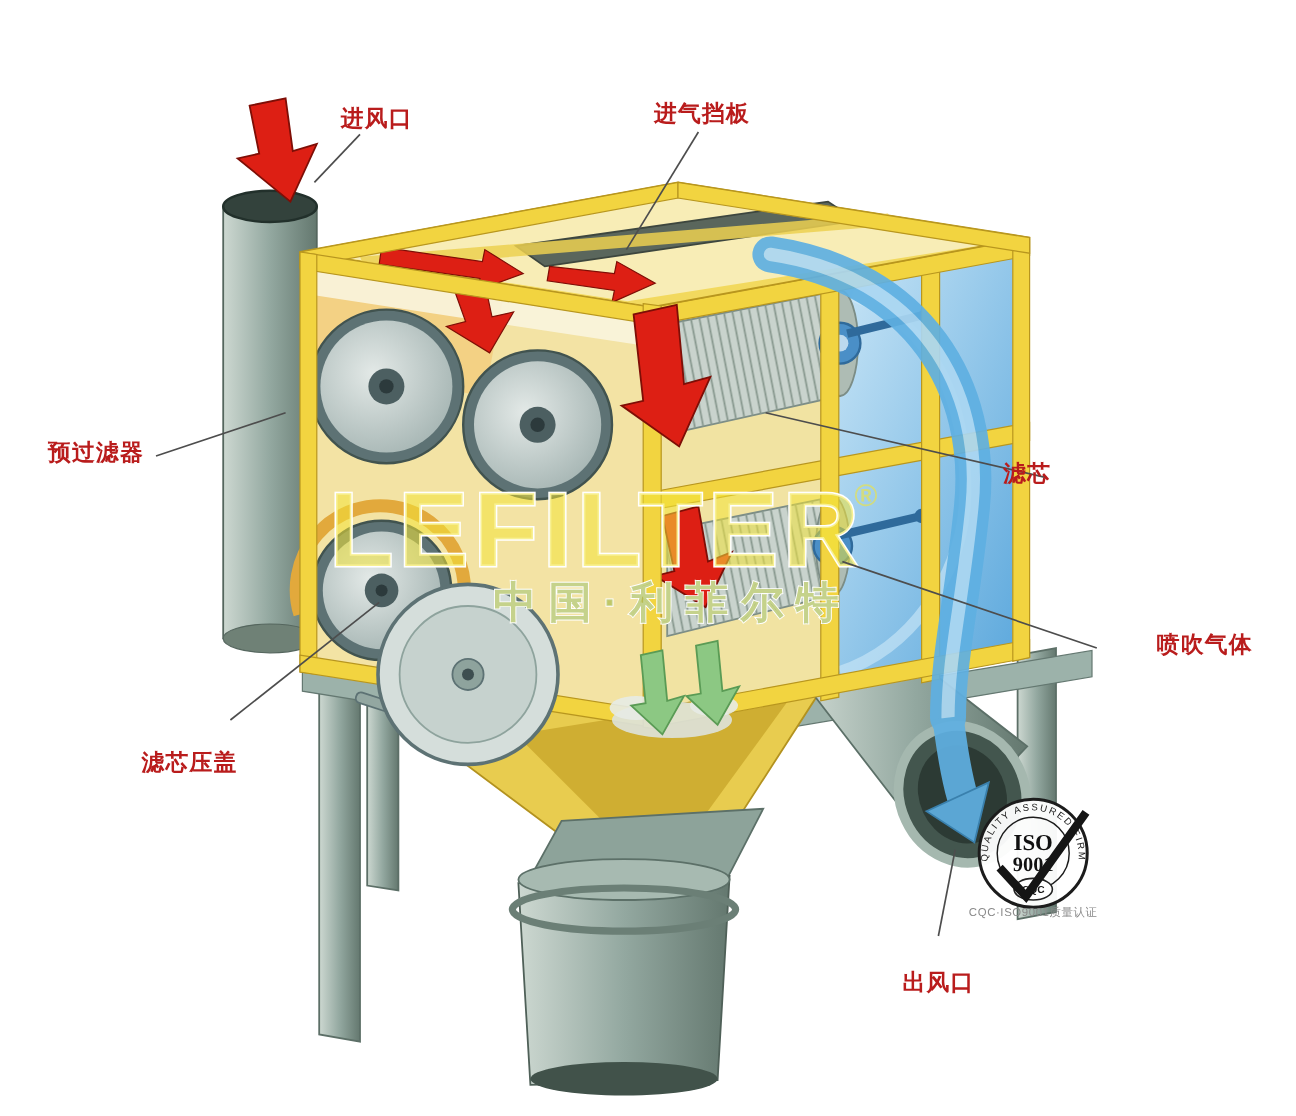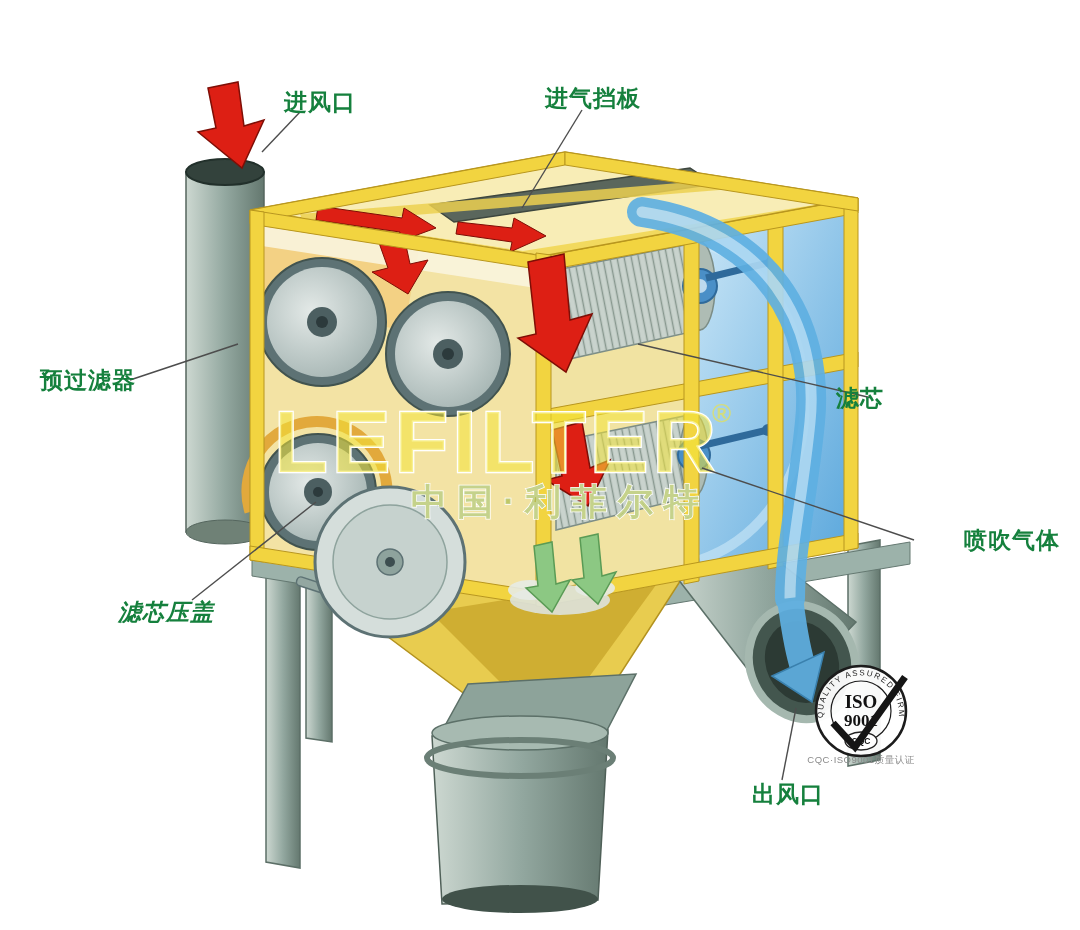--- a/index.html
+++ b/index.html
@@ -2,21 +2,21 @@
 <html><head>
 <meta charset="utf-8">
 <style>
   html,body{margin:0;padding:0;background:#ffffff;}
   .stage{
     position:relative;width:1080px;height:930px;background:#ffffff;overflow:hidden;
     font-family:"Liberation Sans","DejaVu Sans",sans-serif;
   }
   .stage svg{position:absolute;left:0;top:0;}
   .lbl{
-    position:absolute;font-size:23px;font-weight:600;color:#15803d;
+    position:absolute;font-size:19px;font-weight:600;color:#b91c1c;
     letter-spacing:1px;white-space:nowrap;line-height:1.1;
     font-family:"Liberation Sans","DejaVu Sans",sans-serif;
   }
   .badge-serif{font-family:"Liberation Serif","DejaVu Serif",serif;}
 </style>
 </head>
 <body>
 
 <div class="stage">
 
@@ -211,16 +211,16 @@
     <line x1="192" y1="600" x2="316" y2="502"></line>
     <line x1="782" y1="780" x2="796" y2="708"></line>
   </g>
 </svg>
 
 <div class="lbl" style="left:284px;top:90px;">进风口</div>
 <div class="lbl" style="left:545px;top:86px;text-align:center;">进气挡板</div>
 <div class="lbl" style="left:40px;top:368px;">预过滤器</div>
 <div class="lbl" style="left:836px;top:386px;">滤芯</div>
 <div class="lbl" style="left:964px;top:528px;">喷吹气体</div>
-<div class="lbl" style="left:118px;top:600px;font-style:italic;">滤芯压盖</div>
-<div class="lbl" style="left:752px;top:782px;">出风口</div>
+<div class="lbl" style="left:118px;top:627px;">滤芯压盖</div>
+<div class="lbl" style="left:752px;top:810px;">出风口</div>
 
 </div>
 
 </body></html>

